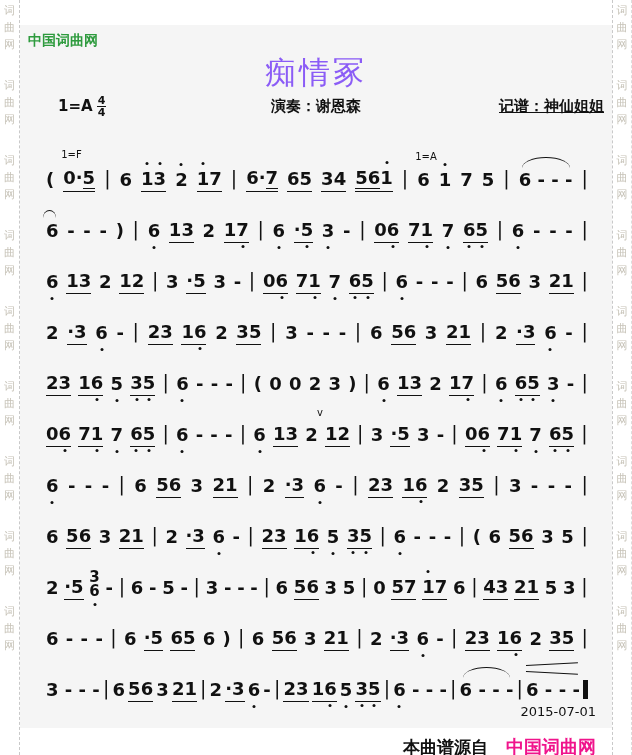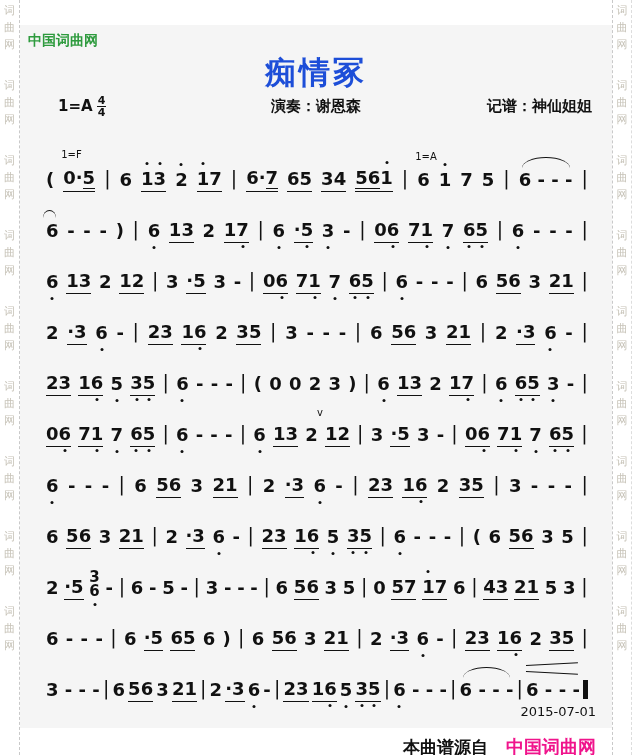--- a/index.html
+++ b/index.html
@@ -23,26 +23,26 @@
   .mchar{flex:none;}
   
   .content{
     position:absolute;left:20px;right:20px;top:25px;bottom:27px;
     background:#f5f5f5;box-sizing:border-box;
   }
   .hdr{display:flex;justify-content:space-between;padding:7px 10px 0 8px;
        font-size:14px;font-weight:700;}
   .site,.url{color:#2e9b3e;}
   .title{
-    text-align:center;font-size:31px;font-weight:700;letter-spacing:3px;
-    margin:2px 0 3px 0;color:#1d4ed8;
+    text-align:center;font-size:31px;font-weight:400;letter-spacing:3px;
+    margin:2px 0 3px 0;color:#8b5cf6;
   }
   .credits{position:relative;height:28px;font-size:15px;font-weight:700;}
   .perf{position:absolute;left:0;right:0;text-align:center;}
-  .trans{position:absolute;right:20px;}
+  .trans{position:absolute;right:8px;text-decoration:underline;}
   .key{
     position:absolute;left:38px;top:-3px;font-size:15px;font-weight:700;
     display:inline-flex;align-items:center;gap:4px;
   }
   .frac{display:inline-flex;flex-direction:column;line-height:1;font-size:11px;
         text-align:center;transform:translateY(1px);}
   .frac .d:first-child{border-bottom:1px solid #111;padding:0 1px;}
   
   .music{margin-top:16px;}
   .mline{

